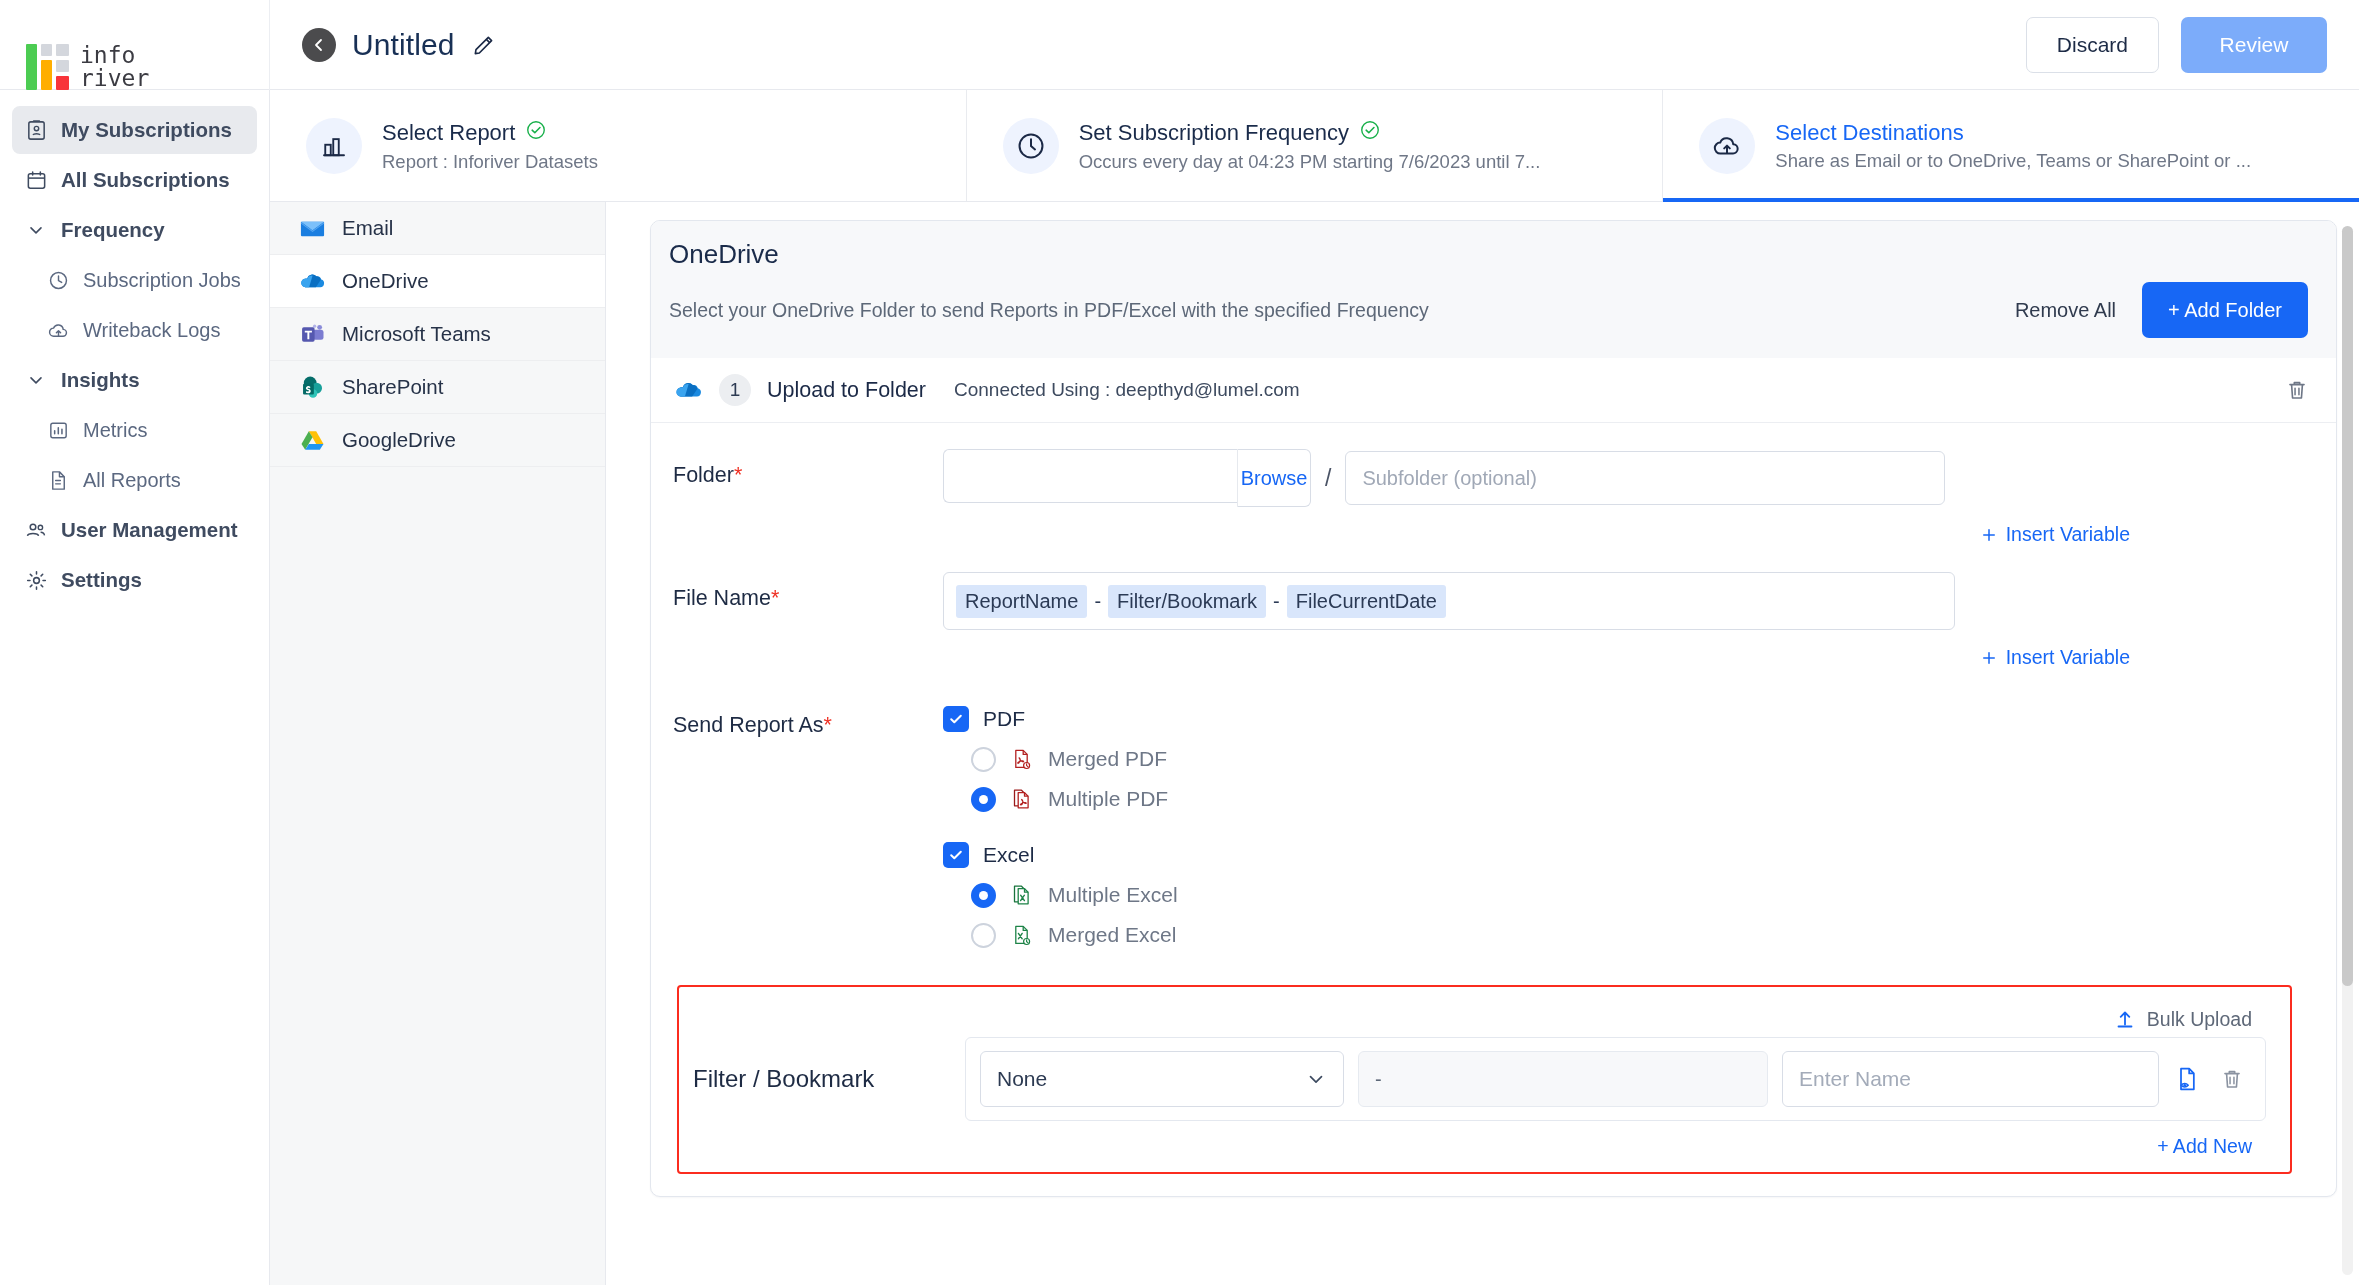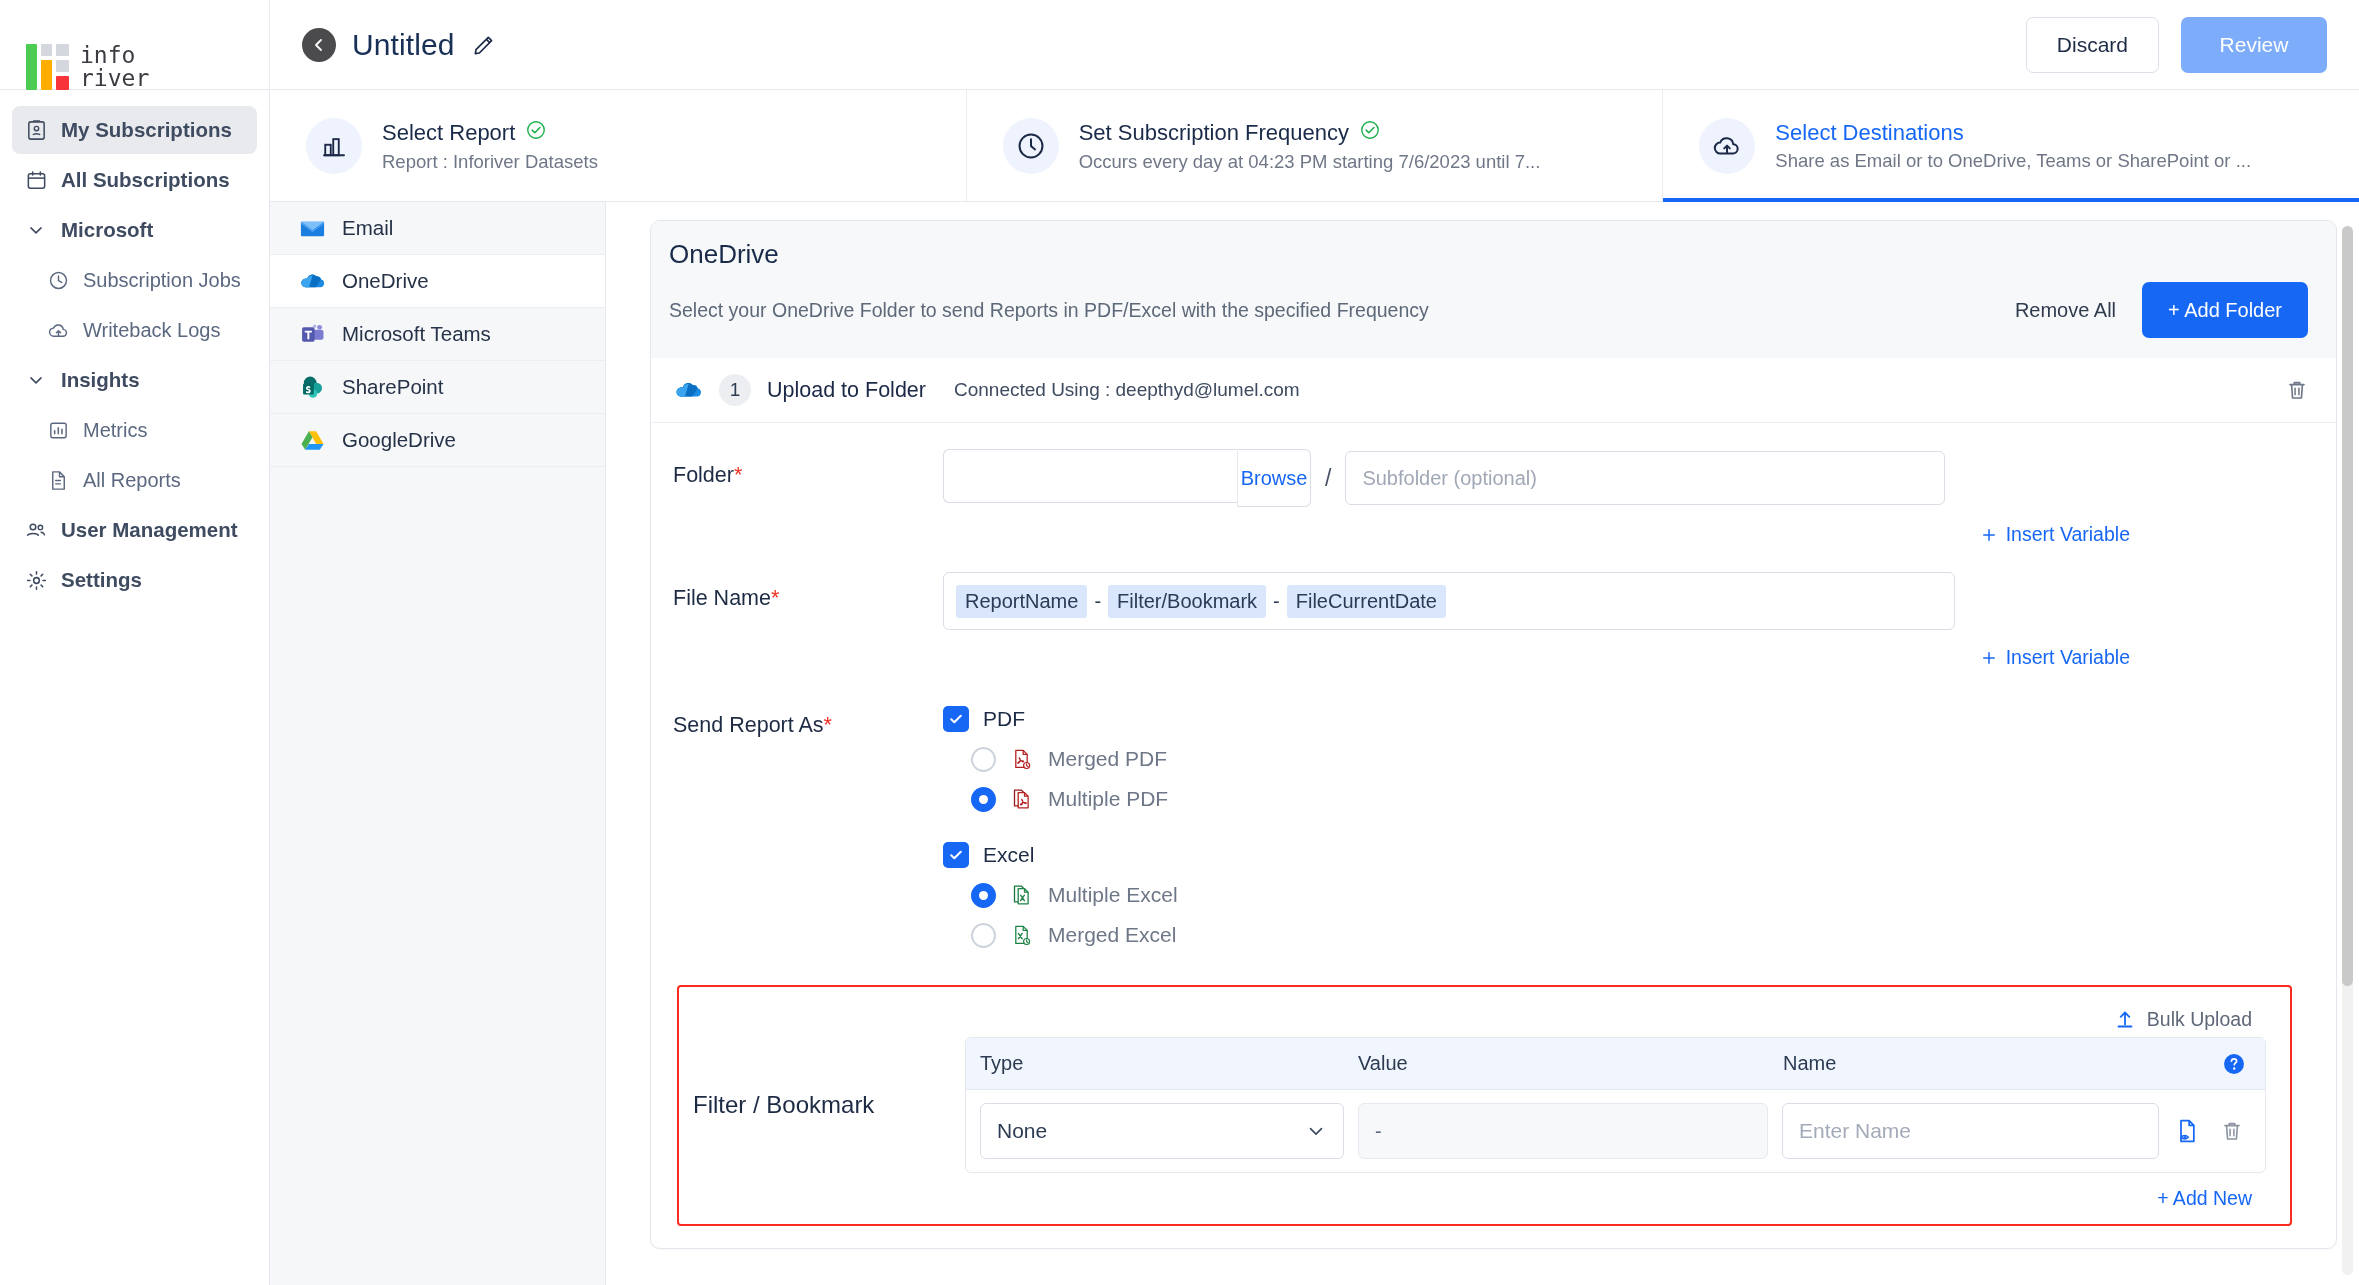--- a/index.html
+++ b/index.html
@@ -311,21 +311,21 @@
         </span>
         <span>All Subscriptions</span>
       </div>
 
       <div class="nav-item group">
         <span class="nav-ico">
           <svg width="20" height="20" viewBox="0 0 24 24">
             <path d="M6 9.5 L12 15.5 L18 9.5" fill="none" stroke="#3f4b60" stroke-width="1.9" stroke-linecap="round" stroke-linejoin="round"></path>
           </svg>
         </span>
-        <span>Microsoft</span>
+        <span>Frequency</span>
       </div>
 
       <div class="nav-item sub">
         <span class="nav-ico">
           <svg width="23" height="23" viewBox="0 0 24 24">
             <circle cx="12" cy="12" r="8.3" fill="none" stroke="#5b6880" stroke-width="1.5"></circle>
             <path d="M12 7.3V12l3.3 2" fill="none" stroke="#5b6880" stroke-width="1.5" stroke-linecap="round"></path>
           </svg>
         </span>
         <span>Subscription Jobs</span>
@@ -690,32 +690,20 @@
                     <path d="M12 17.5V5.5M7.7 9.8 12 5.5l4.3 4.3" fill="none" stroke="#1767f5" stroke-width="1.8" stroke-linecap="round" stroke-linejoin="round"></path>
                     <path d="M5.5 19.5h13" stroke="#1767f5" stroke-width="1.8" stroke-linecap="round"></path>
                   </svg>
                   <span class="bulk-label">Bulk Upload</span>
                 </div>
 
                 <div class="fb-body">
                   <div class="fb-label">Filter / Bookmark</div>
 
                   <div class="fb-table">
-                    <div class="fb-th">
-                      <div class="th th-type">Type</div>
-                      <div class="th th-value">Value</div>
-                      <div class="th th-name">Name</div>
-                      <span class="help-ico">
-                        <svg width="26" height="26" viewBox="0 0 24 24">
-                          <circle cx="12" cy="12" r="9.2" fill="#1767f5"></circle>
-                          <path d="M9.6 9.4c.2-1.4 1.3-2.2 2.6-2.1 1.3.1 2.2.9 2.2 2.1 0 1.5-2.1 1.7-2.1 3.2" fill="none" stroke="#fff" stroke-width="1.6" stroke-linecap="round"></path>
-                          <circle cx="12.2" cy="16.2" r="1.1" fill="#fff"></circle>
-                        </svg>
-                      </span>
-                    </div>
 
                     <div class="fb-tr">
                       <div class="sel">
                         <span>None</span>
                         <svg width="22" height="22" viewBox="0 0 24 24">
                           <path d="M6 9.5 12 15.5 18 9.5" fill="none" stroke="#3c4a5f" stroke-width="1.8" stroke-linecap="round" stroke-linejoin="round"></path>
                         </svg>
                       </div>
                       <div class="val-box">-</div>
                       <div class="name-box">

